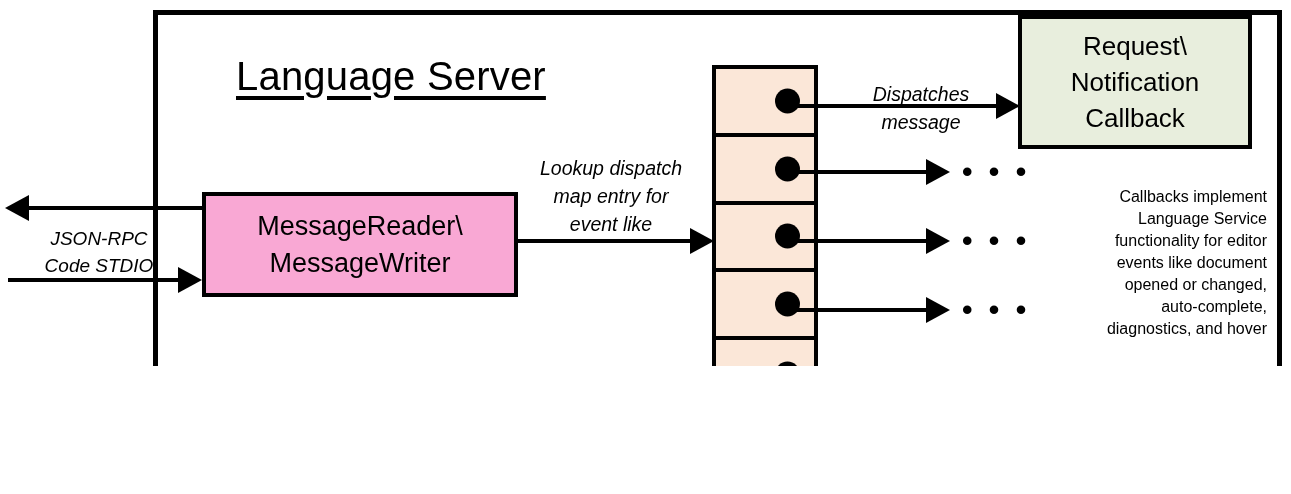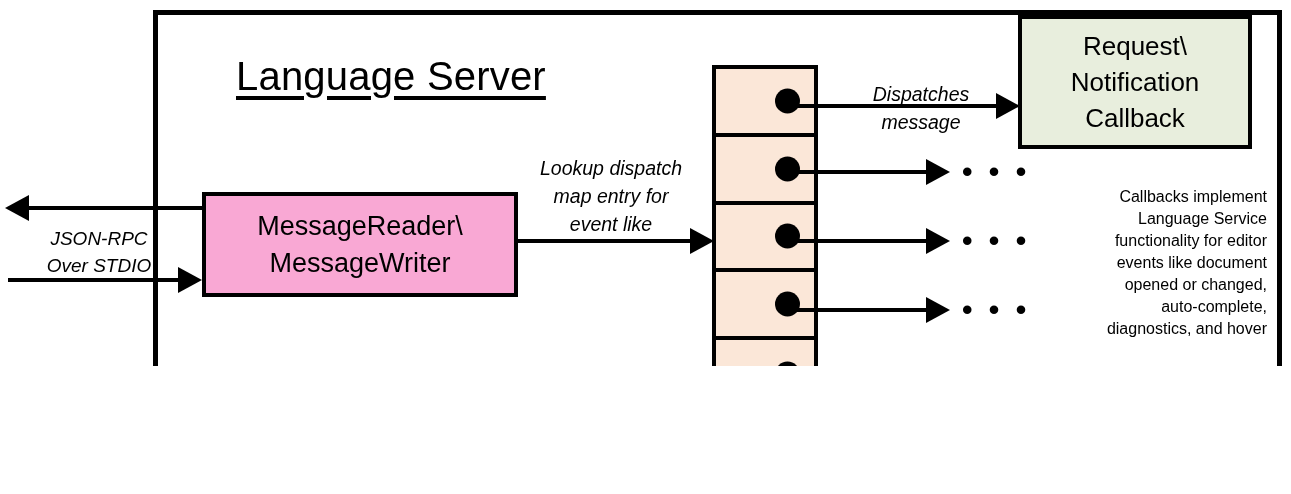--- a/index.html
+++ b/index.html
@@ -222,21 +222,21 @@
 
   <div id="server-title">Language Server</div>
 
   <div class="hline" style="left:28px; top:206px; width:180px;"></div>
   <div class="arrow-l" style="left:5px; top:195px;"></div>
 
   <div class="hline" style="left:8px; top:278px; width:172px;"></div>
   <div class="arrow-r" style="left:178px; top:267px;"></div>
 
   <div id="rpc-label">JSON-RPC
-Over STDIO</div>
+Code STDIO</div>
 
   <div id="reader-box">
     <div class="btext">MessageReader\
 MessageWriter</div>
   </div>
 
   <div class="hline" style="left:518px; top:239px; width:174px;"></div>
   <div class="arrow-r" style="left:690px; top:228px;"></div>
   <div id="lookup-label">Lookup dispatch
 map entry for

